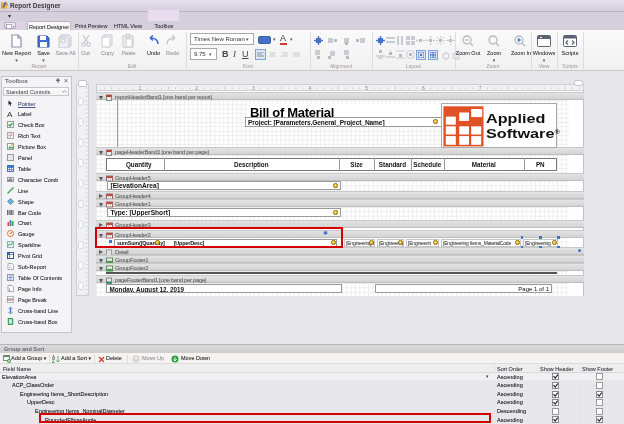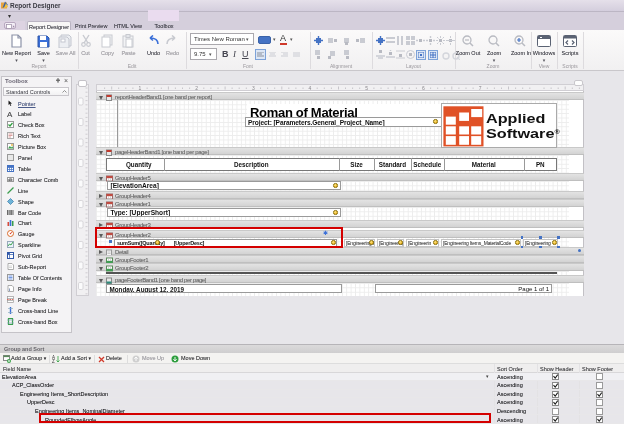--- a/index.html
+++ b/index.html
@@ -529,21 +529,21 @@
 <div class="band" style="left:96px;top:275px">
     <span class="ar ardown" style="top:3px"></span>
     <span class="bic"><svg width="6" height="7">
         <rect x="0.5" y="1" width="5" height="5.5" fill="#e8e8e8" stroke="#888"></rect>
         <rect x="0.5" y="4.5" width="5" height="2" fill="#2a8a7a"></rect>
       </svg></span>
     <span class="bt">pageFooterBand1 [one band per page]</span>
   </div>
 <div class="abs" style="left:117px;top:100px;width:1px;height:47px;background:#9a9a9a;"></div>
 <div class="abs" style="left:247px;top:103.5px;width:196px;height:13px;background:#fff;"></div>
-<div class="abs" style="left:250px;top:104.5px;font-size:13px;font-weight:bold;color:#000;letter-spacing:-0.3px;">Roman of Material</div>
+<div class="abs" style="left:250px;top:104.5px;font-size:13px;font-weight:bold;color:#000;letter-spacing:-0.3px;">Bill of Material</div>
 <div class="fbox" style="left:245px;top:117px;width:198px;height:10px;font-size:6.6px;line-height:9.5px;padding-left:2px;letter-spacing:-0.1px;">Project: [Parameters.General_Project_Name]</div>
 <div class="warn" style="left:433px;top:119px;"></div>
 <div class="abs" style="left:441px;top:103px;width:116px;height:45px;background:#fff;border:1px solid #aaa;"></div>
 <svg class="abs" style="left:443px;top:105px" width="42" height="43">
     <rect x="0.4" y="1.3" width="40.1" height="40.1" fill="#e05126"></rect>
     <rect x="28.2" y="4" width="11" height="8.1" fill="#fff"></rect>
     <rect x="16.2" y="7.5" width="9.8" height="8.4" fill="#fff"></rect>
     <rect x="2.8" y="11.6" width="10" height="8.1" fill="#fff"></rect>
     <rect x="2.8" y="21.3" width="10" height="8.2" fill="#fff"></rect>
     <rect x="16.2" y="21.3" width="9.8" height="8.2" fill="#fff"></rect>

